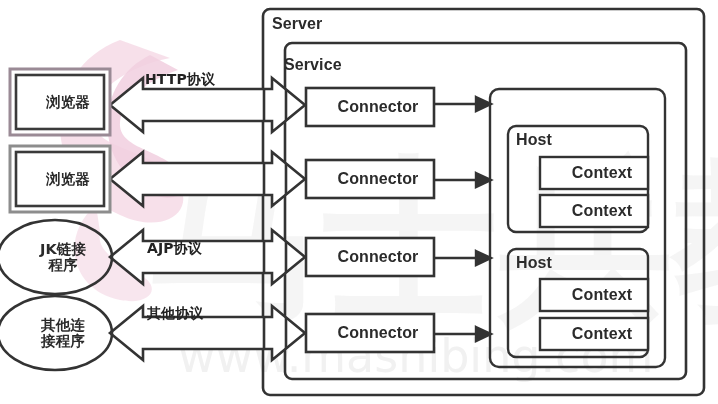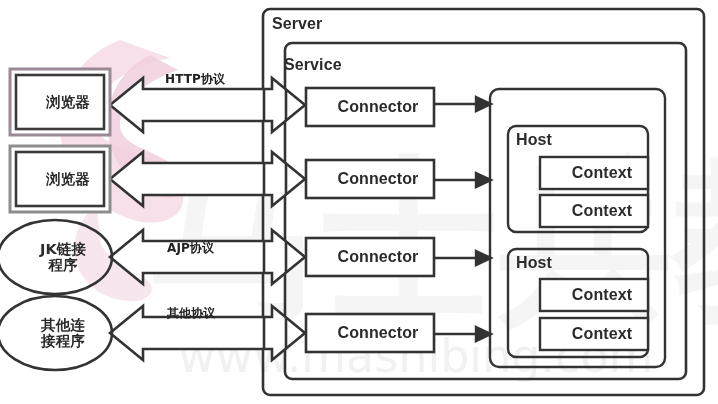--- a/index.html
+++ b/index.html
@@ -2,21 +2,21 @@
 <html><head>
 <meta charset="utf-8">
 <style>
   html,body{margin:0;padding:0;background:#fff;}
   body{font-family:"Liberation Sans","DejaVu Sans",sans-serif;}
   #stage{position:relative;width:718px;height:404px;background:#ffffff;overflow:hidden;}
   #stage svg{position:absolute;left:0;top:0;}
   .lbl{position:absolute;font-weight:bold;color:#2b2b2b;white-space:nowrap;letter-spacing:.1px;}
   .box-lbl{font-size:16px;}
   .cn{font-size:14.5px;font-family:"DejaVu Sans","Liberation Sans",sans-serif;}
-  .proto{font-size:12px;font-family:"DejaVu Sans","Liberation Sans",sans-serif;font-weight:bold;color:#222;margin-left:20px;}
+  .proto{font-size:14px;font-family:"DejaVu Sans","Liberation Sans",sans-serif;font-weight:bold;color:#222;}
   .ctr{display:flex;align-items:center;justify-content:center;text-align:center;line-height:1.12;margin-left:8px;}
 </style>
 </head>
 <body>
 
 <div id="stage">
 
   <svg width="718" height="404">
     <g>
       <path d="M120 40 C 40 70, 40 180, 120 215 C 165 236, 200 210, 175 178 C 150 148, 95 150, 92 120 C 90 92, 128 66, 170 58 Z" fill="#f6dde8" opacity="0.9"></path>

